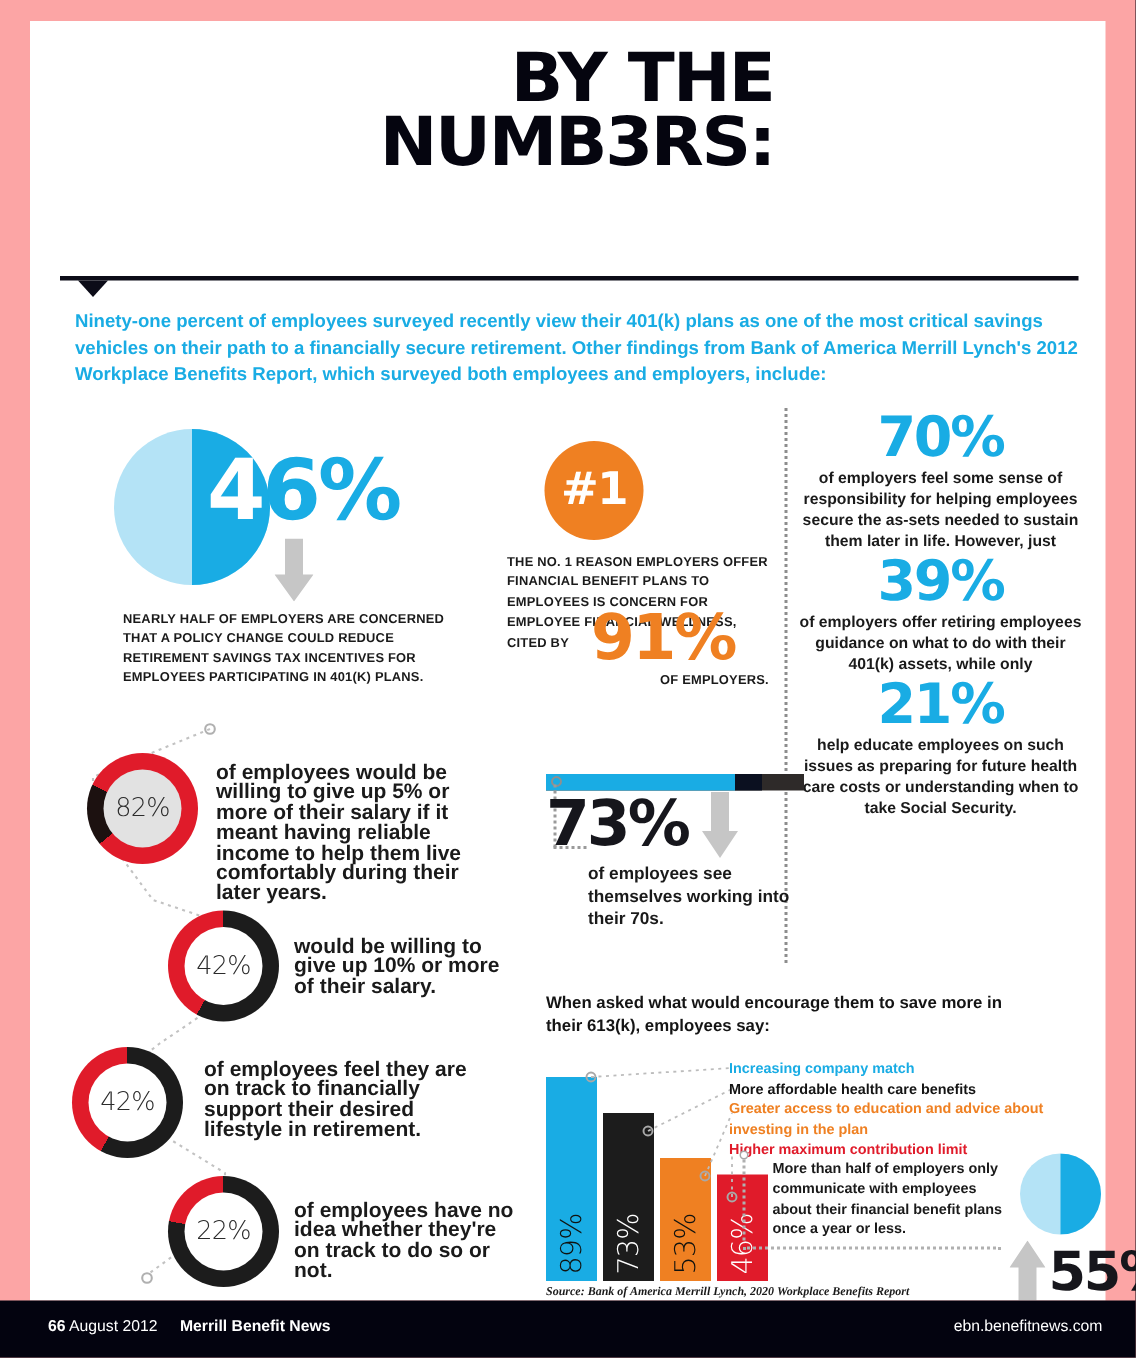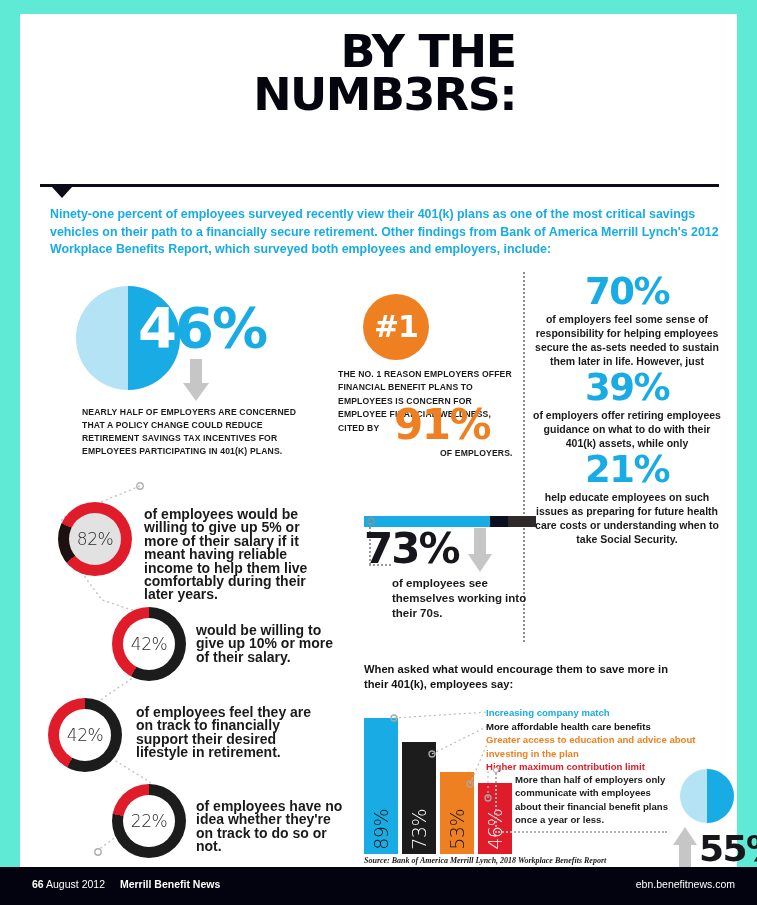--- a/index.html
+++ b/index.html
@@ -2,21 +2,21 @@
 <html><head>
 <meta charset="utf-8">
 <style>
   * { box-sizing: border-box; margin: 0; padding: 0; }
   html, body {
     width: 757px; height: 905px;
     background: #03030f;
     font-family: "Liberation Sans", sans-serif;
     overflow: hidden;
   }
-  .frame { position: absolute; left: 0; top: 0; width: 757px; height: 905px; background: #5eead4; }
+  .frame { position: absolute; left: 0; top: 0; width: 757px; height: 905px; background: #fca5a5; }
   .page {
     position: absolute; left: 20px; top: 14px;
     width: 717px; height: 853px; background: #ffffff;
   }
 
   
   .hdr { position: absolute; left: 0; top: 0; width: 717px; height: 160px; }
   .hdr-title {
     position: absolute; left: 136px; top: 16px; width: 360px;
     font-family: "DejaVu Sans", sans-serif;
@@ -328,21 +328,21 @@
       <div class="dotE"></div>
       <div class="dotE2"></div>
       <div class="big73">73%</div>
       <svg class="arrowE" viewBox="0 0 24 44">
         <polygon points="6,0 18,0 18,26 24,26 12,44 0,26 6,26" fill="#c6c6c6"></polygon>
       </svg>
       <div class="capE">of employees see themselves working into their 70s.</div>
     </div>
 
     <div class="secF">
-      <div class="qtitle">When asked what would encourage them to save more in their 401(k), employees say:</div>
+      <div class="qtitle">When asked what would encourage them to save more in their 613(k), employees say:</div>
 
       <div class="bars">
         <div class="bar" style="left:0px;   height:136px; background:#19ace4;">
           <span class="blab" style="color:#10120f;">89%</span>
         </div>
         <div class="bar" style="left:38px;  height:112px; background:#1c1c1c;">
           <span class="blab" style="color:#ffffff;">73%</span>
         </div>
         <div class="bar" style="left:76px;  height:82px;  background:#ef8022;">
           <span class="blab" style="color:#10120f;">53%</span>
@@ -379,21 +379,21 @@
       <div class="gunder"></div>
       <div class="pie55">
         <div class="half"></div>
       </div>
       <svg class="arrowG" viewBox="0 0 24 40">
         <polygon points="12,0 24,18 18,18 18,40 6,40 6,18 0,18" fill="#c6c6c6"></polygon>
       </svg>
       <div class="big55">55%</div>
     </div>
 
-    <div class="source">Source: Bank of America Merrill Lynch, 2018 Workplace Benefits Report</div>
+    <div class="source">Source: Bank of America Merrill Lynch, 2020 Workplace Benefits Report</div>
   </div>
 
   <div class="footer">
     <div class="foot-left">
       <b>66</b>
       <span>August 2012</span>
       <b>Merrill Benefit News</b>
     </div>
     <div class="foot-right">ebn.benefitnews.com</div>
   </div>

